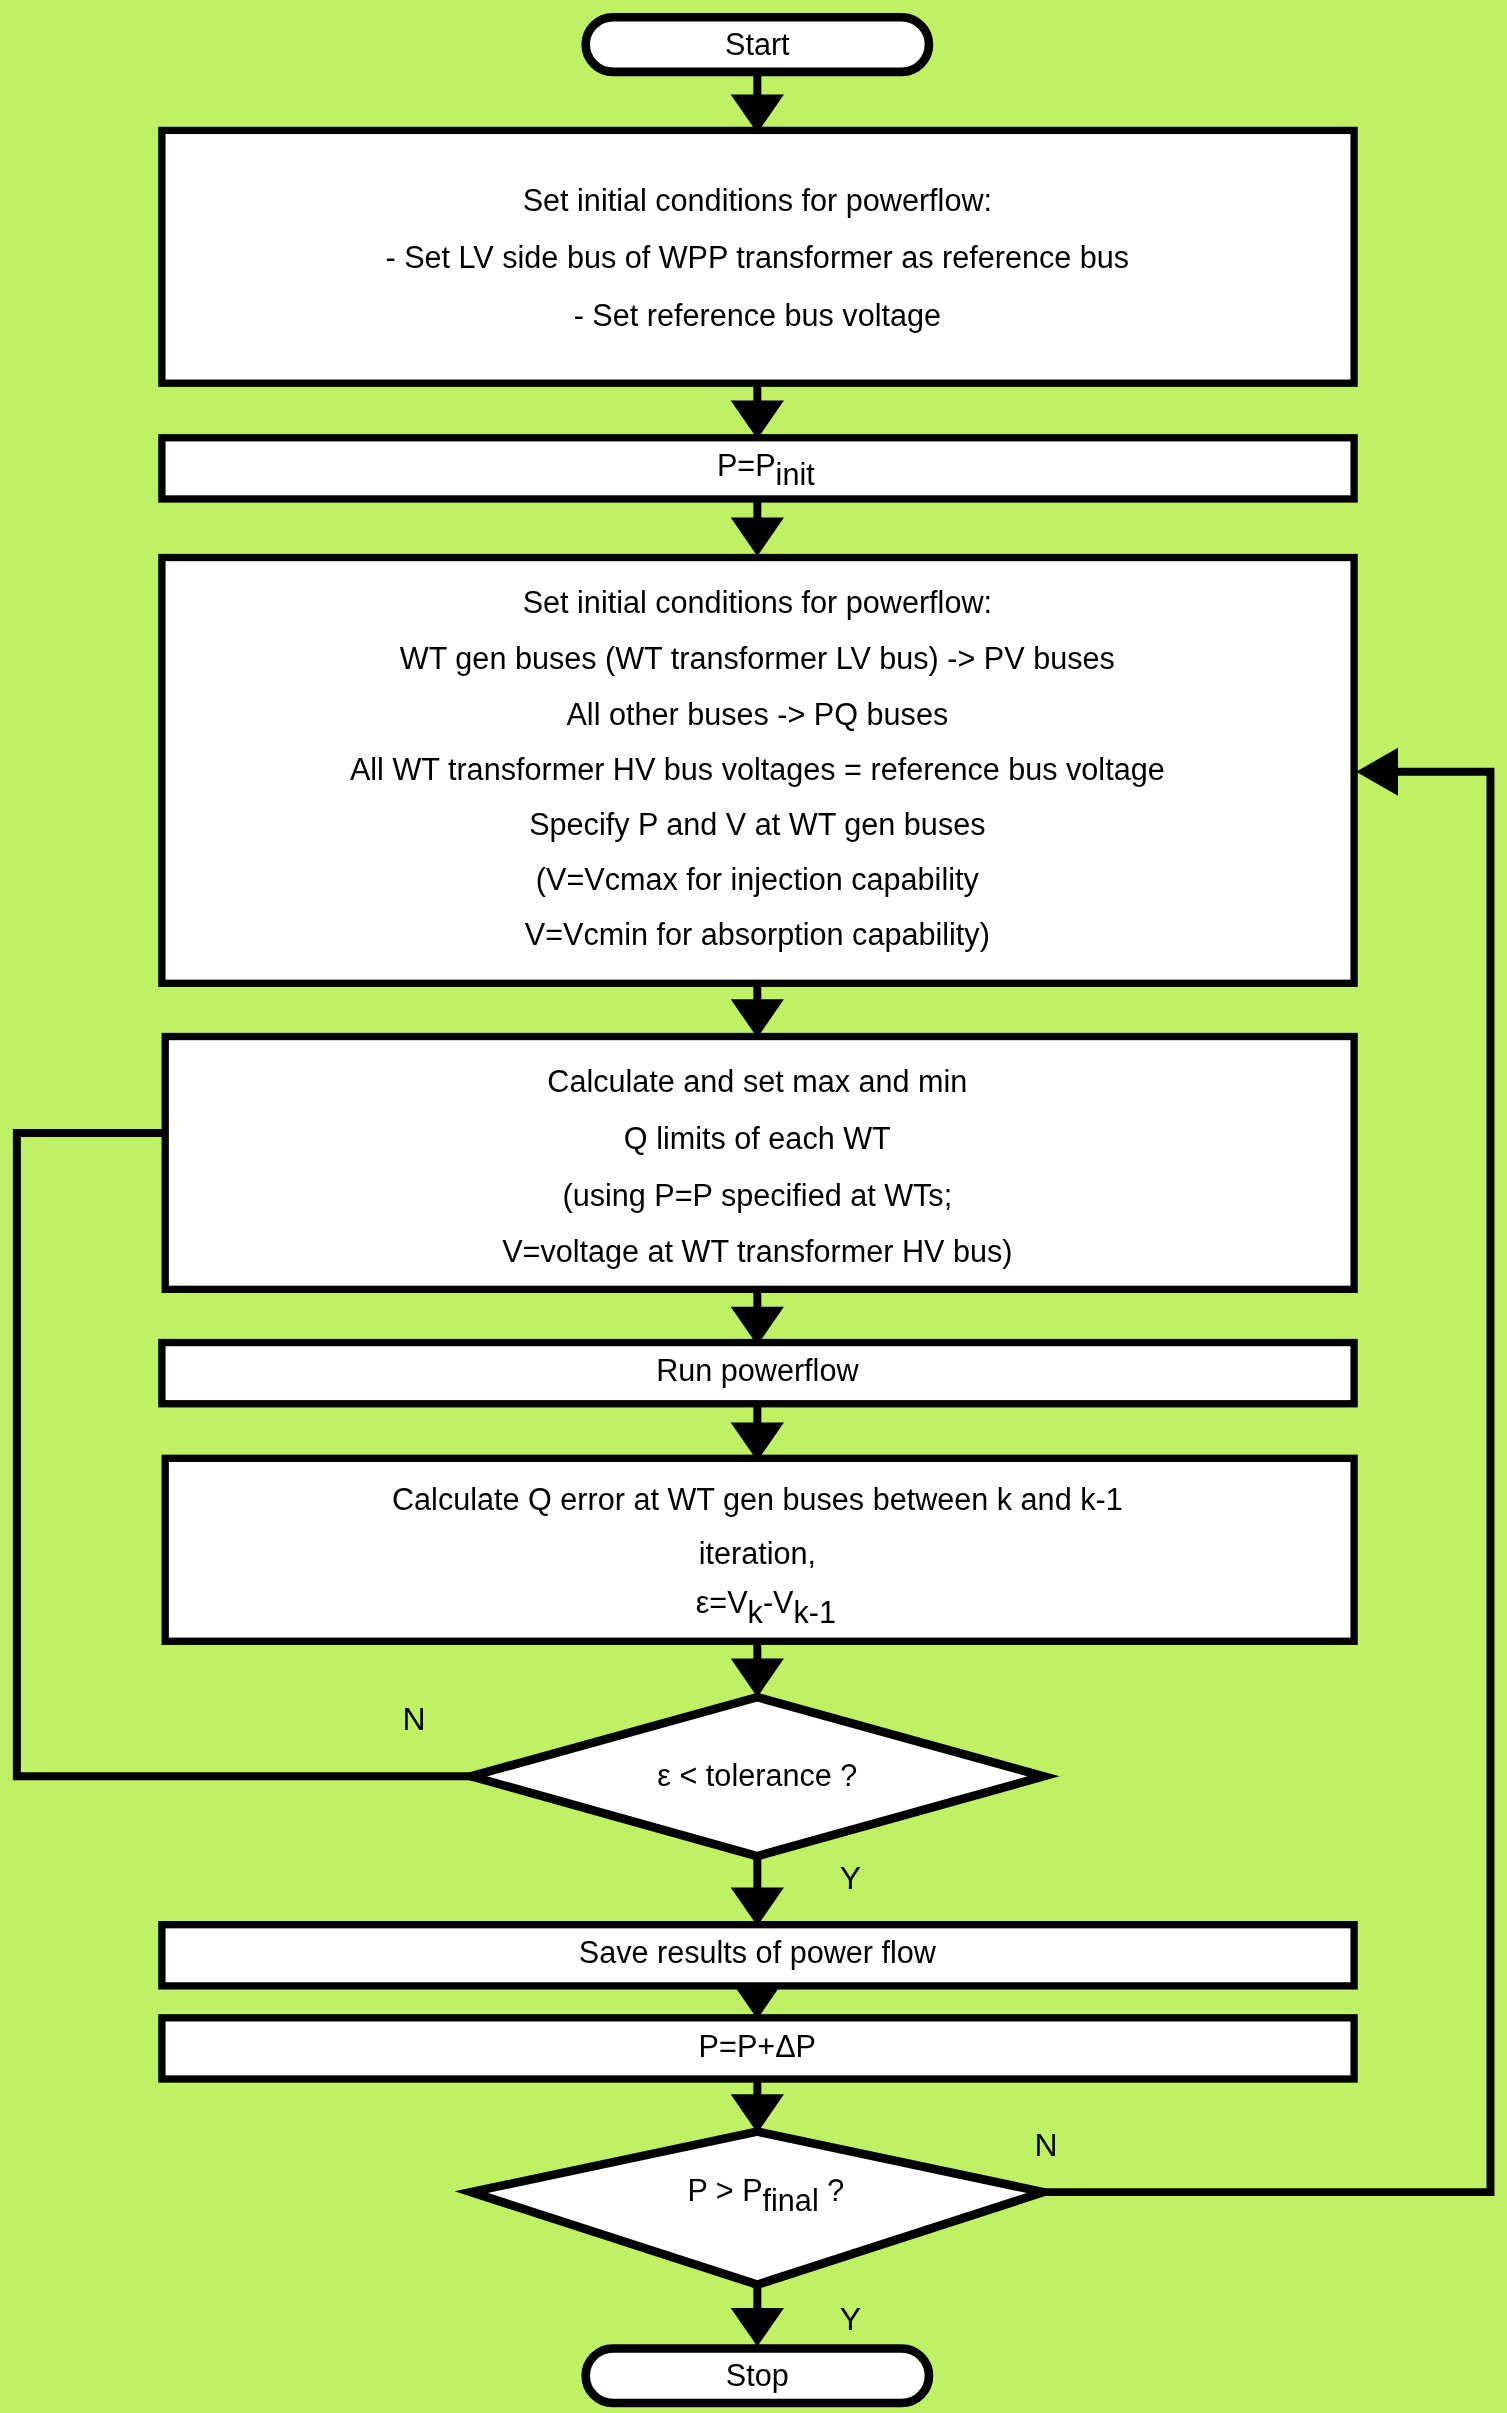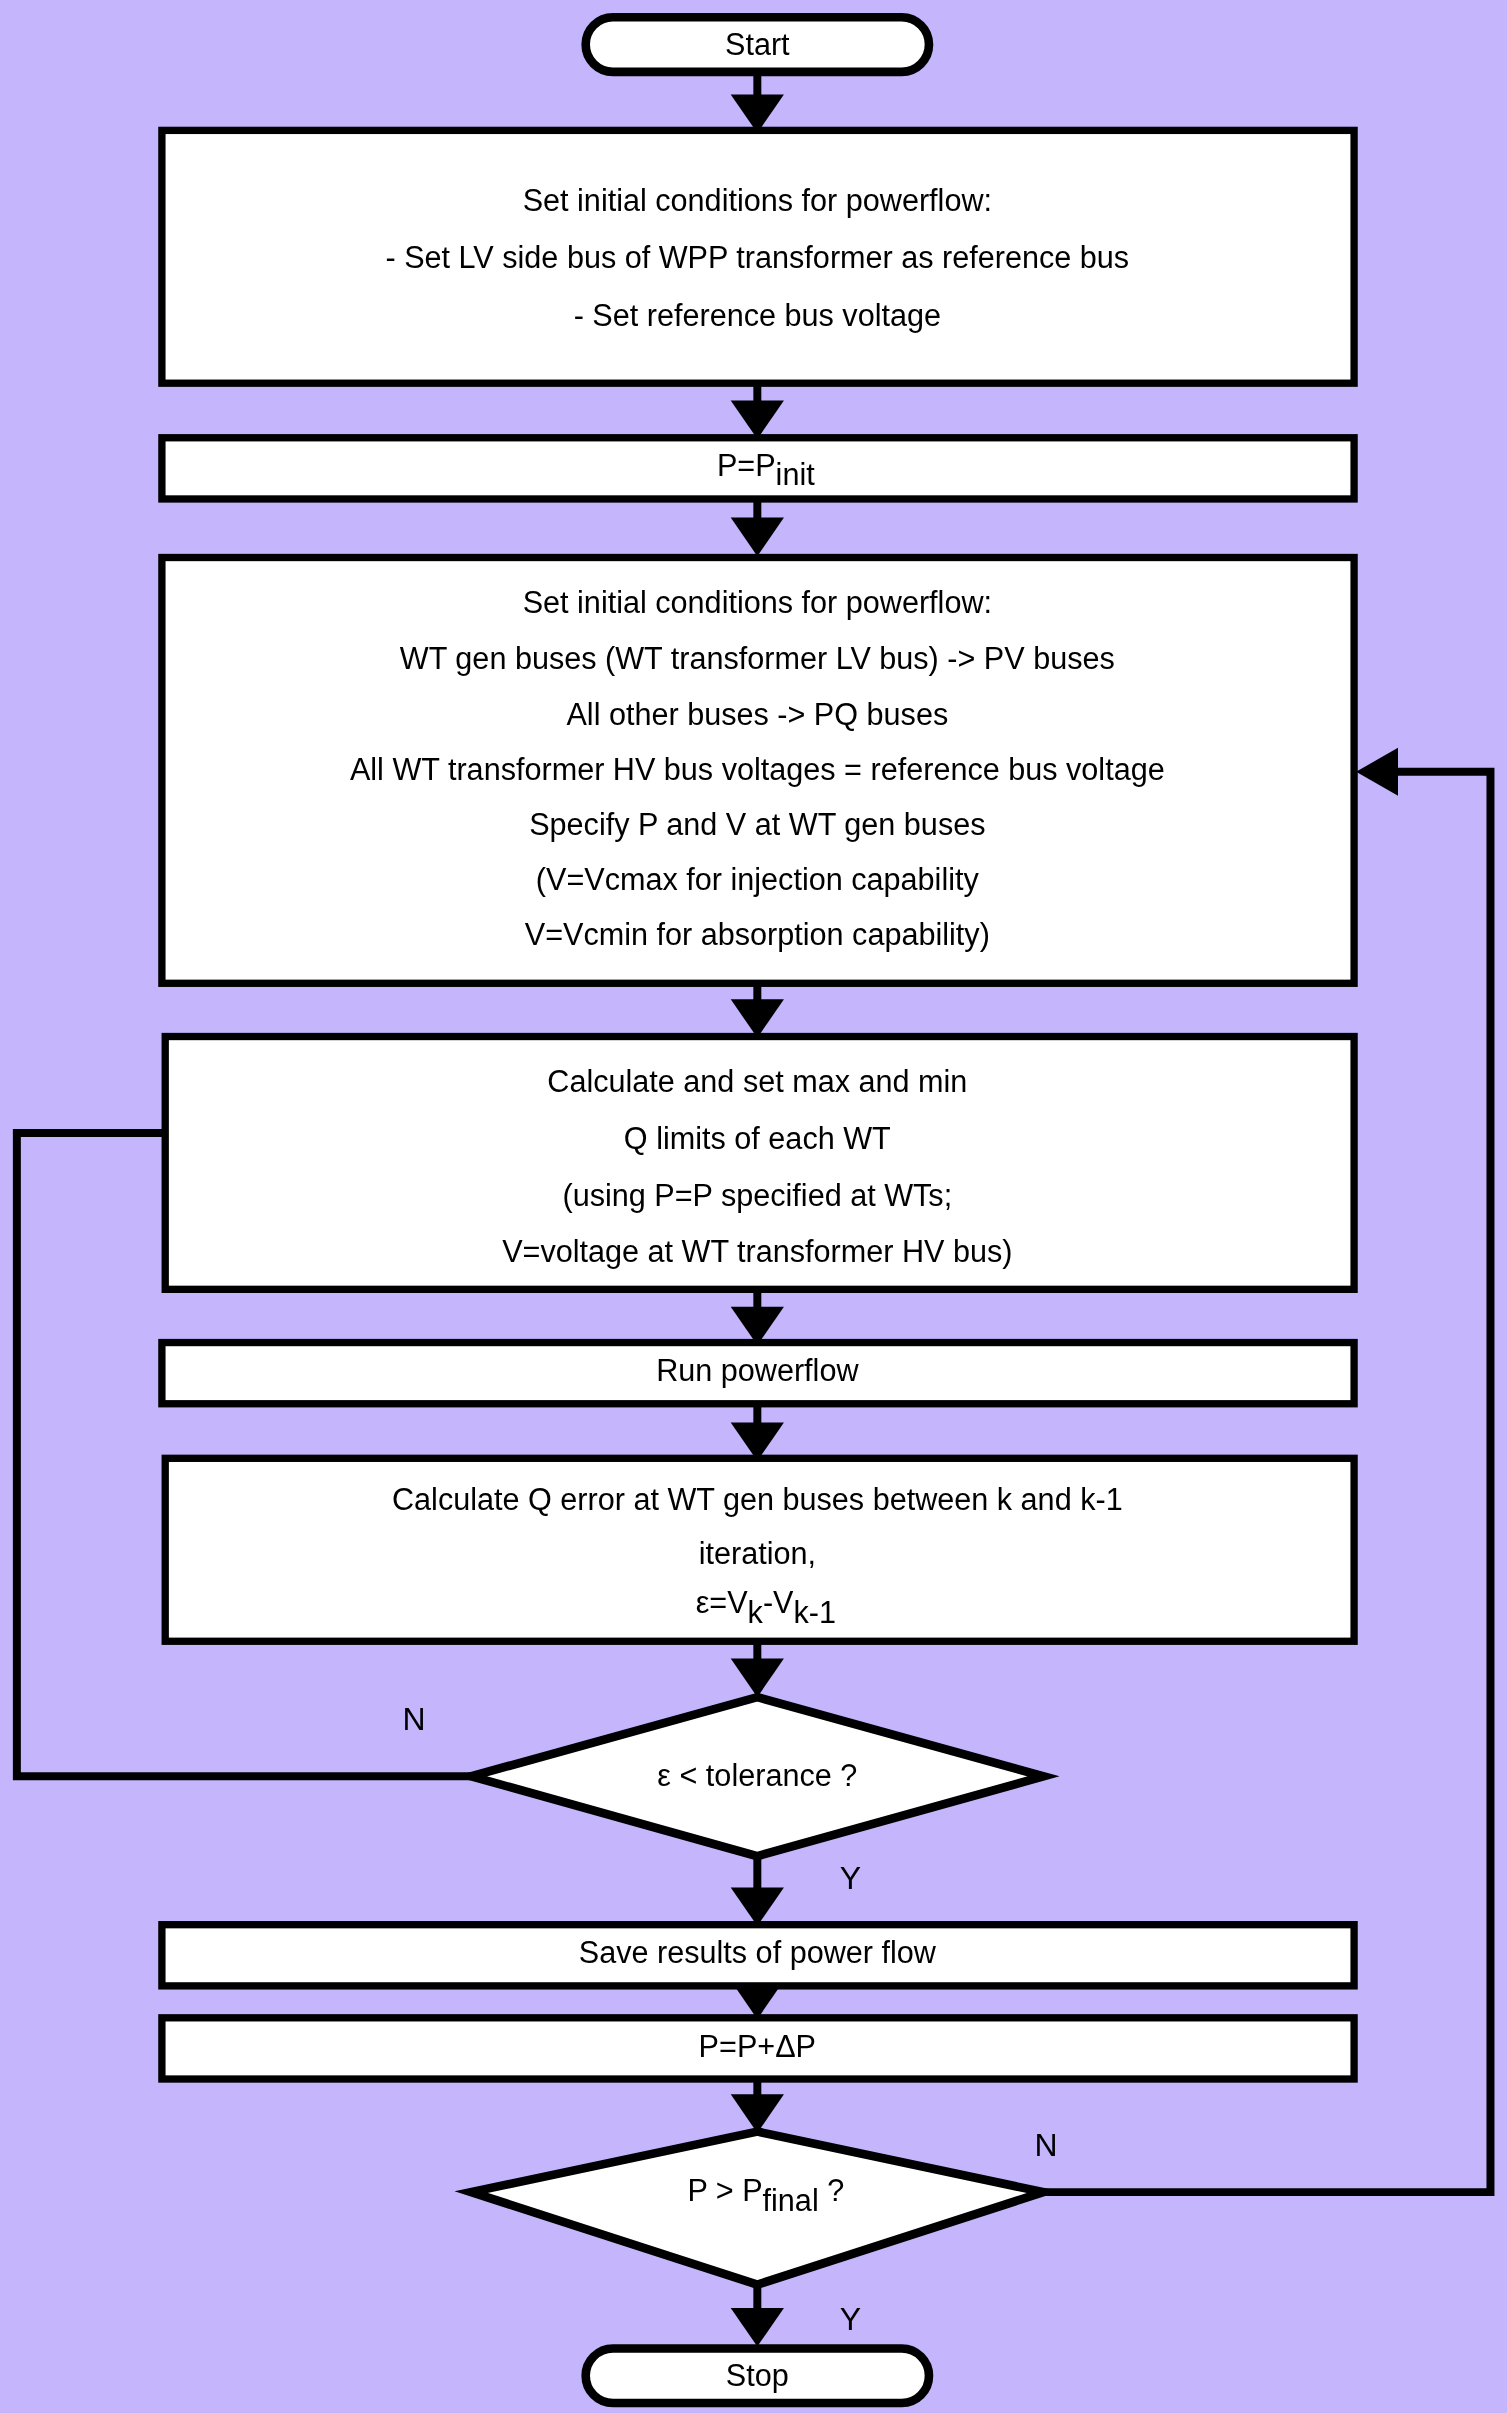--- a/index.html
+++ b/index.html
@@ -4,21 +4,21 @@
 <style>
   html, body {
     margin: 0;
     padding: 0;
     background: #ffffff;
   }
   #flowchart-root {
     position: relative;
     width: 1508px;
     height: 2413px;
-    background: #c4b5fd;
+    background: #bef264;
     font-family: "Liberation Sans", sans-serif;
   }
   svg.chart-svg {
     position: absolute;
     top: 0;
     left: 0;
     width: 1508px;
     height: 2413px;
     display: block;
   }

